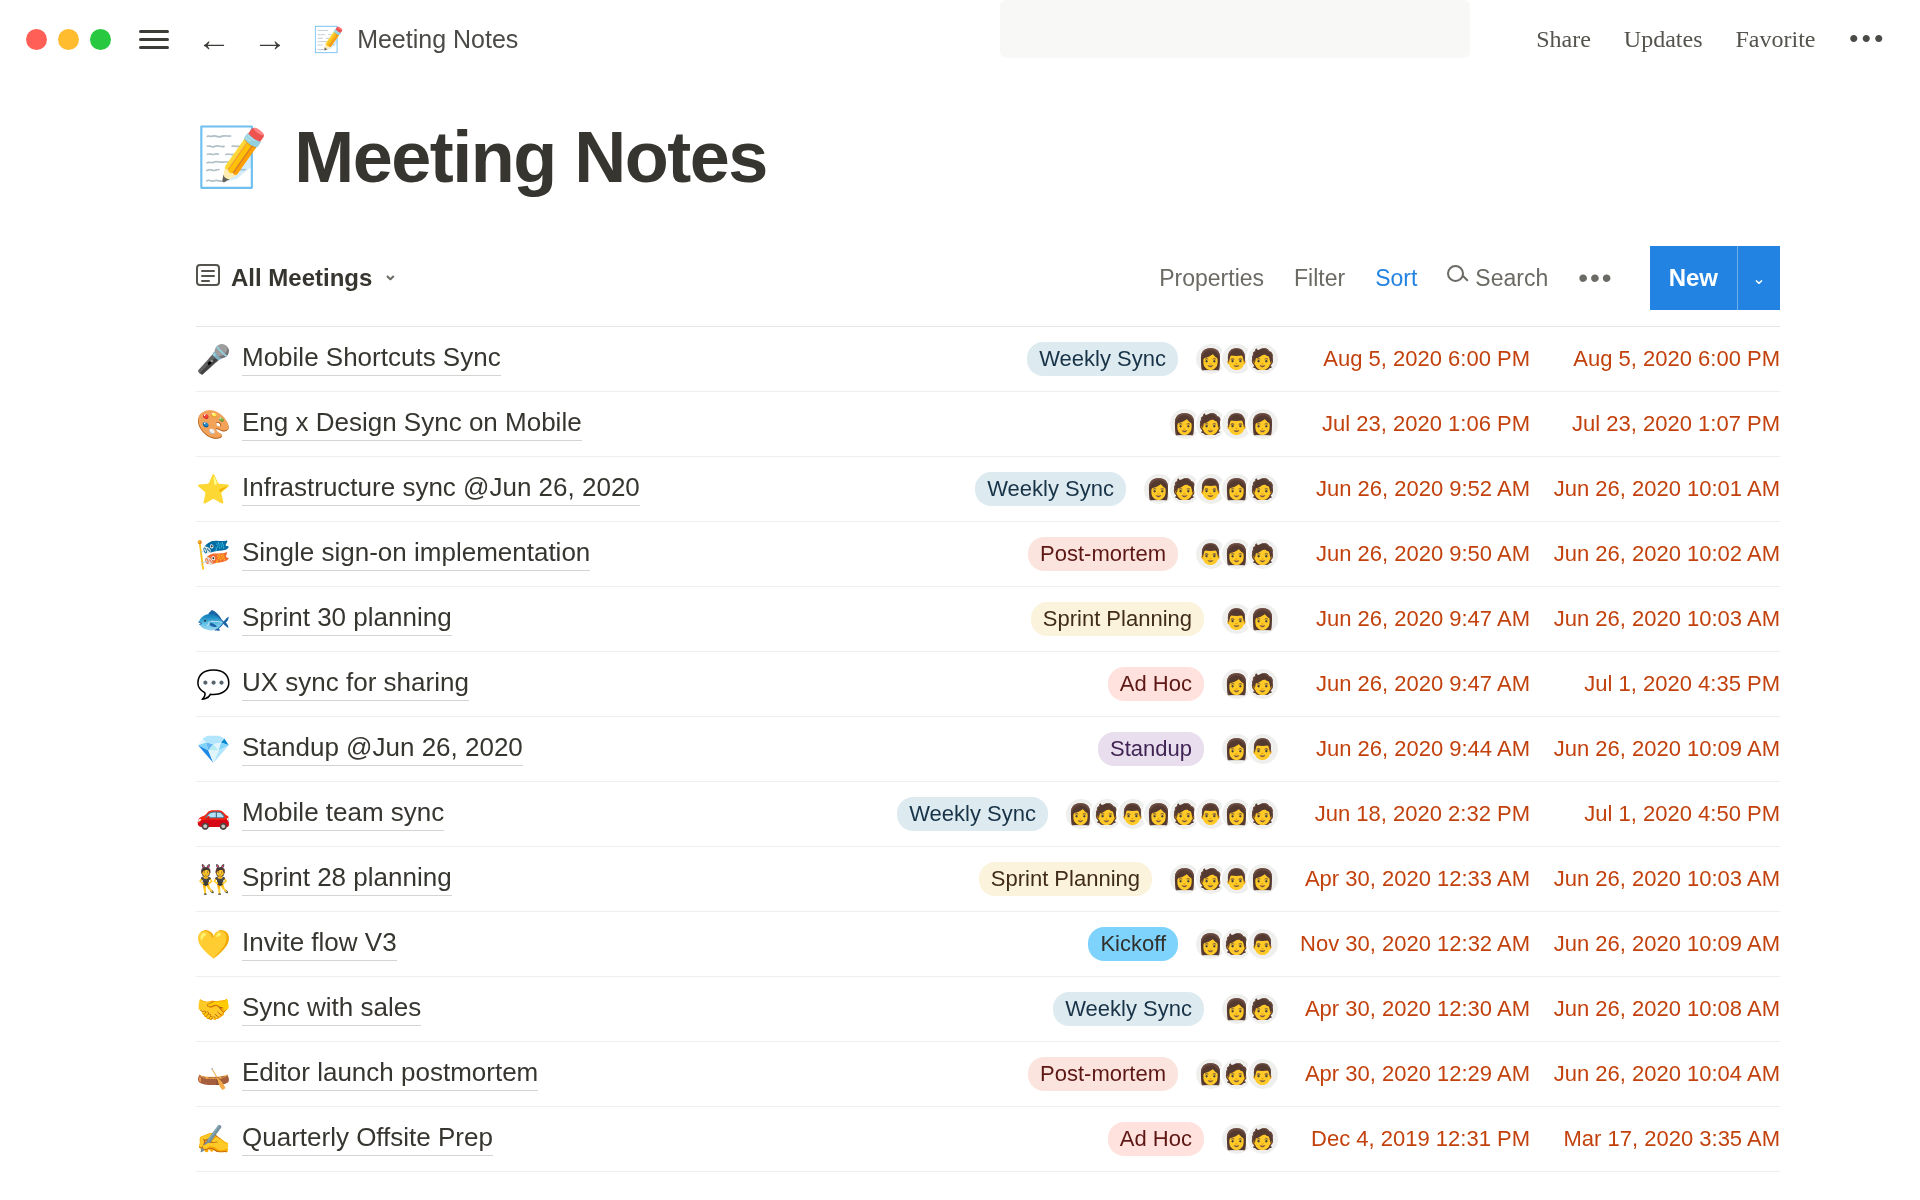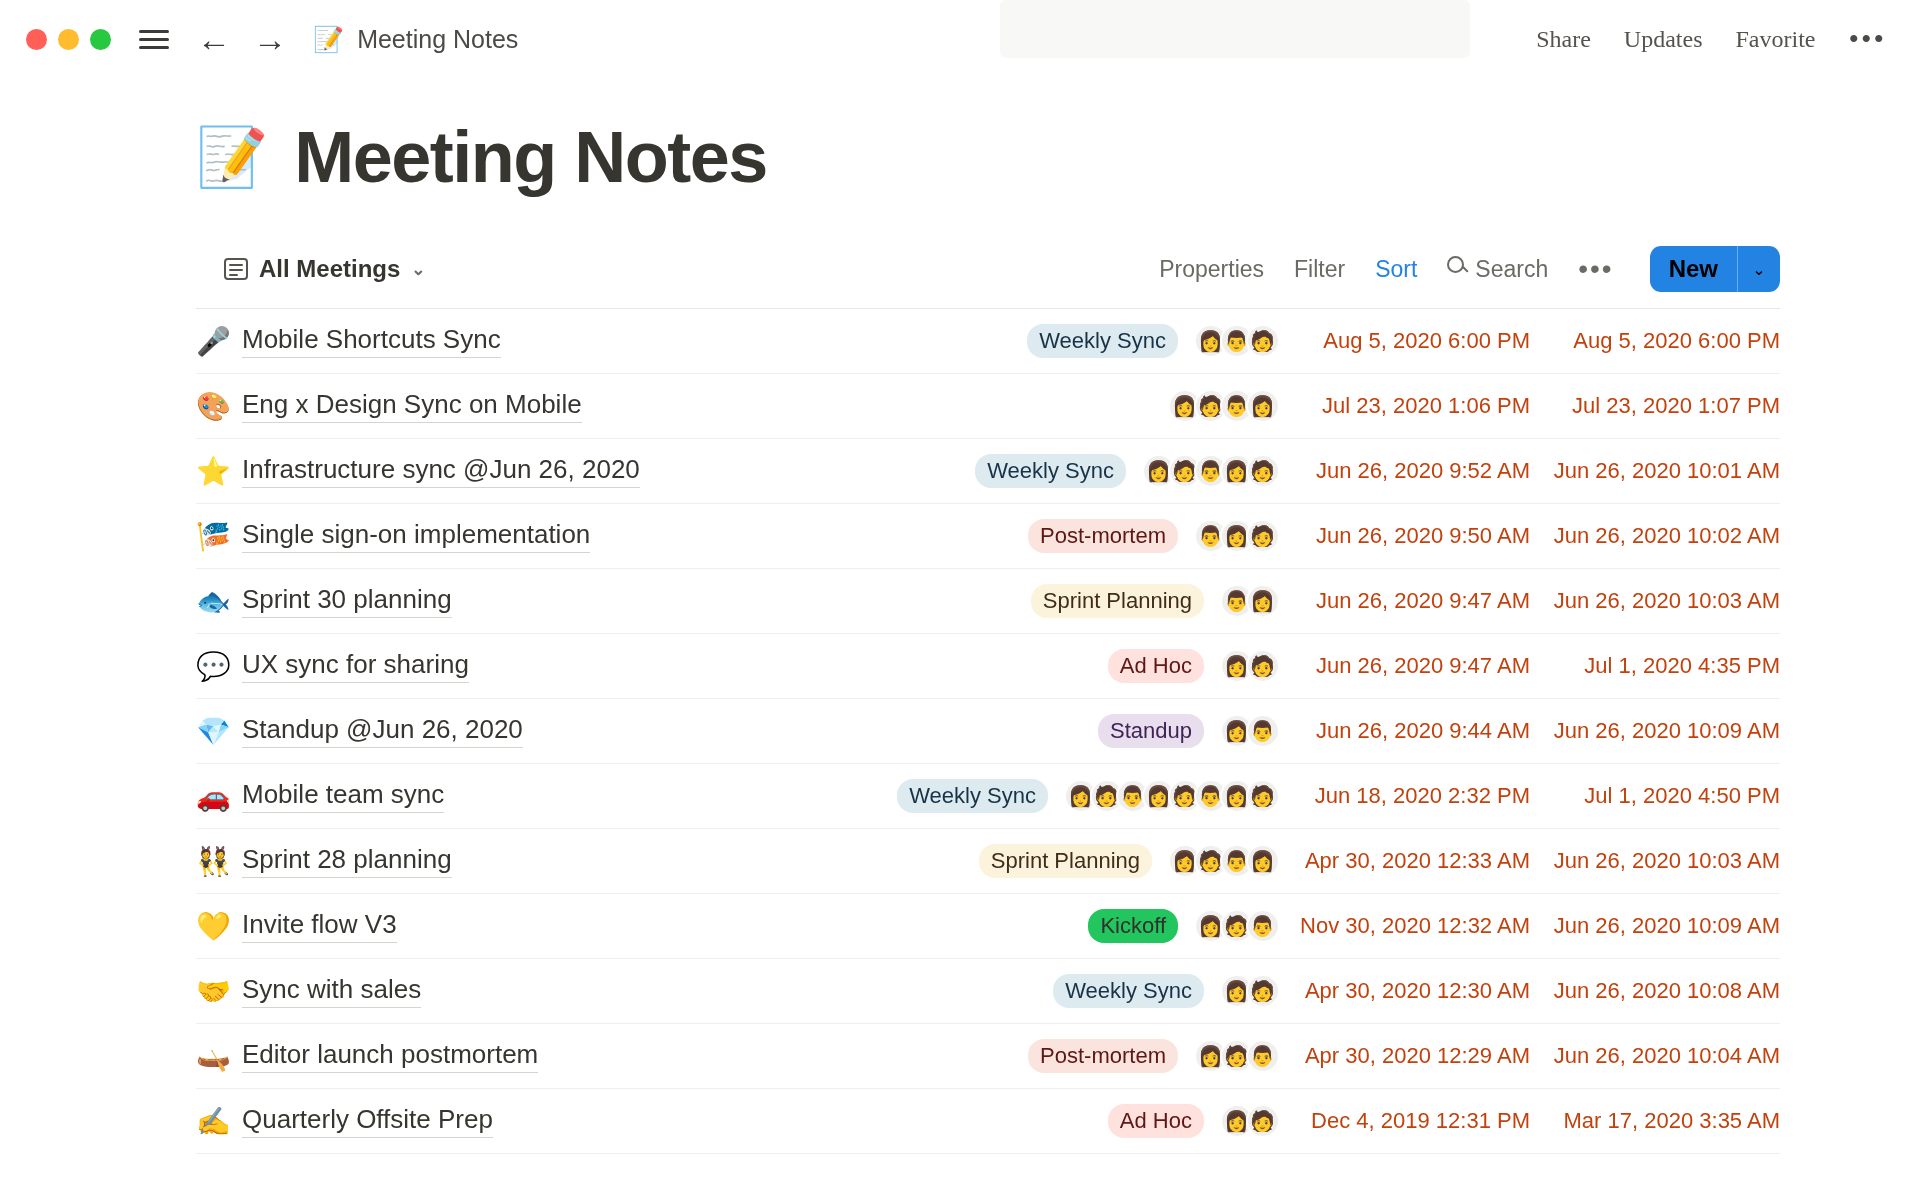--- a/index.html
+++ b/index.html
@@ -82,22 +82,22 @@
   
   .toolbar {
     margin-top: 48px;
     margin-right: 140px;
     display: flex;
     align-items: center;
     padding-bottom: 16px;
     border-bottom: 1px solid #e8e7e4;
   }
   .view-tab {
-    display: flex; align-items: center; gap: 11px;
-    font-size: 24px; font-weight: 600; color: #37352f; margin-left: 28px;
+    display: flex; gap: 11px;
+    font-size: 24px; font-weight: 600; color: #37352f;
   }
   .list-icon {
     width: 24px; height: 22px; position: relative; display: inline-block;
     border: 2px solid #56544e; border-radius: 4px;
   }
   .list-icon i {
     position: absolute; left: 3px; height: 2px; background: #56544e; border-radius: 1px;
   }
   .list-icon i:nth-child(1) { top: 4px; width: 14px; }
   .list-icon i:nth-child(2) { top: 9px; width: 14px; }
@@ -116,22 +116,22 @@
     position: relative; display: inline-block;
   }
   .mag::after {
     content: ""; position: absolute; width: 8px; height: 2.4px; background: #6c6a64;
     transform: rotate(45deg); right: -7px; bottom: 0px; border-radius: 2px;
   }
   .tb-dots { font-size: 28px; letter-spacing: 2px; color: #6c6a64; }
 
   .new-btn {
     display: flex; align-items: stretch;
-    background: #2383e2; color: #000000; border-radius: 11px; overflow: hidden;
-    height: 46px; margin-left: 6px;
+    background: #2383e2; color: #ffffff; border-radius: 0; overflow: hidden;
+    height: 64px; margin-left: 6px;
   }
   .new-btn .label {
     display: flex; align-items: center; padding: 0 19px;
     font-size: 24px; font-weight: 600;
   }
   .new-btn .split { width: 1px; background: rgba(255,255,255,.35); }
   .new-btn .caret {
     display: flex; align-items: center; justify-content: center; width: 42px;
     font-size: 16px;
   }
@@ -386,21 +386,21 @@
           <span class="av">👩</span>
         </span>
         <span class="date d1">Apr 30, 2020 12:33 AM</span>
         <span class="date d2">Jun 26, 2020 10:03 AM</span>
       </div>
       <div class="row">
         <span class="emoji">💛</span>
         <span class="name">Invite flow V3</span>
         <span class="spacer"></span>
         <span class="tagcell">
-          <span class="tag" style="background: #22c55e; color: rgb(50, 48, 44);">Kickoff</span>
+          <span class="tag" style="background: #7dd3fc; color: rgb(50, 48, 44);">Kickoff</span>
         </span>
         <span class="avatars">
           <span class="av">👩</span>
           <span class="av">🧑</span>
           <span class="av">👨</span>
         </span>
         <span class="date d1">Nov 30, 2020 12:32 AM</span>
         <span class="date d2">Jun 26, 2020 10:09 AM</span>
       </div>
       <div class="row">

